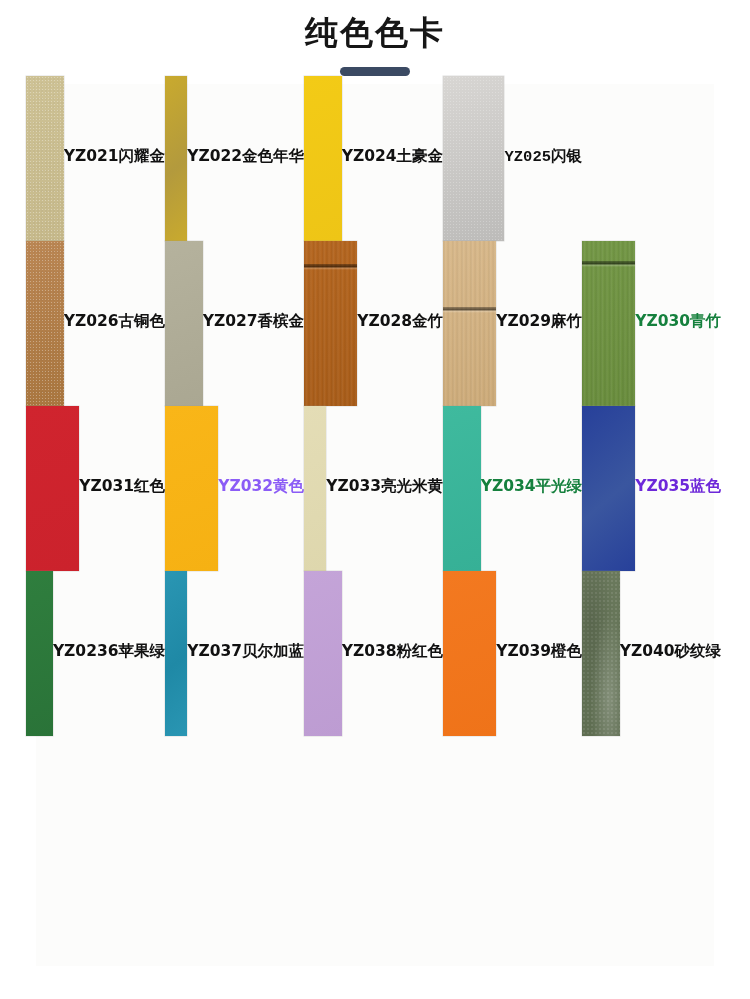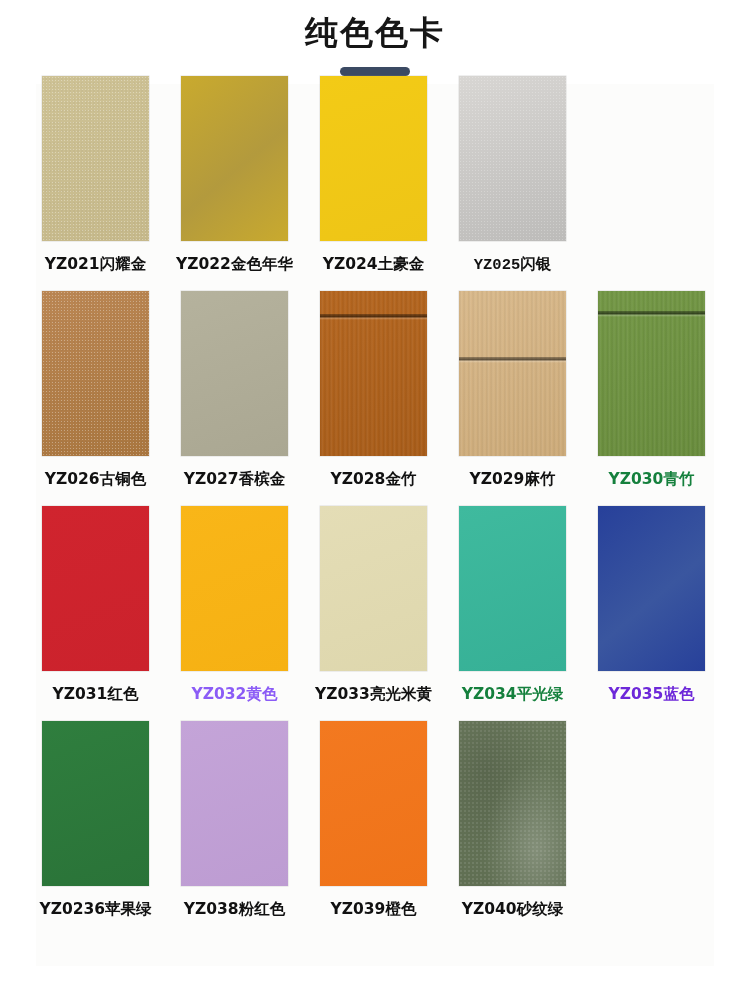--- a/index.html
+++ b/index.html
@@ -60,21 +60,21 @@
   .swatch-row {
     display: flex;
     justify-content: flex-start;
     align-items: flex-start;
     margin-bottom: 0;
   }
   .swatch-cell {
     width: 139px;
     box-sizing: border-box;
     display: flex;
-    flex-direction: column;
+    flex-direction: row;
     align-items: center;
   }
   .swatch-chip {
     width: 107px;
     height: 165px;
     position: relative;
     overflow: hidden;
     box-shadow: 0 0 0 0.5px rgba(150,150,150,0.30);
   }
   .swatch-label {
@@ -231,20 +231,24 @@
           <div class="swatch-chip" style="background: linear-gradient(140deg, rgb(39, 64, 154) 0%, rgb(58, 86, 159) 55%, rgb(39, 64, 154) 100%);"></div>
           <div class="swatch-label" style="color: #6d28d9;">YZ035蓝色</div>
         </div>
       </div>
       <div class="swatch-row">
         <div class="swatch-cell">
           <div class="swatch-chip" style="background: linear-gradient(160deg, rgb(47, 126, 62) 0%, rgb(42, 115, 56) 100%);"></div>
           <div class="swatch-label" style="color: rgb(17, 17, 17);">YZ0236苹果绿</div>
         </div>
         <div class="swatch-cell">
+          <div class="swatch-chip" style="background: linear-gradient(140deg, rgb(42, 150, 179) 0%, rgb(31, 137, 166) 55%, rgb(42, 150, 179) 100%);"></div>
+          <div class="swatch-label" style="color: rgb(17, 17, 17);">YZ037贝尔加蓝</div>
+        </div>
+        <div class="swatch-cell">
           <div class="swatch-chip" style="background: linear-gradient(160deg, rgb(196, 164, 216) 0%, rgb(189, 156, 210) 100%);"></div>
           <div class="swatch-label" style="color: rgb(17, 17, 17);">YZ038粉红色</div>
         </div>
         <div class="swatch-cell">
           <div class="swatch-chip" style="background: linear-gradient(160deg, rgb(243, 121, 32) 0%, rgb(239, 115, 25) 100%);"></div>
           <div class="swatch-label" style="color: rgb(17, 17, 17);">YZ039橙色</div>
         </div>
         <div class="swatch-cell">
           <div class="swatch-chip tex-sand" style="background: linear-gradient(160deg, rgb(107, 122, 93) 0%, rgb(93, 108, 80) 100%);"></div>
           <div class="swatch-label" style="color: rgb(17, 17, 17);">YZ040砂纹绿</div>

